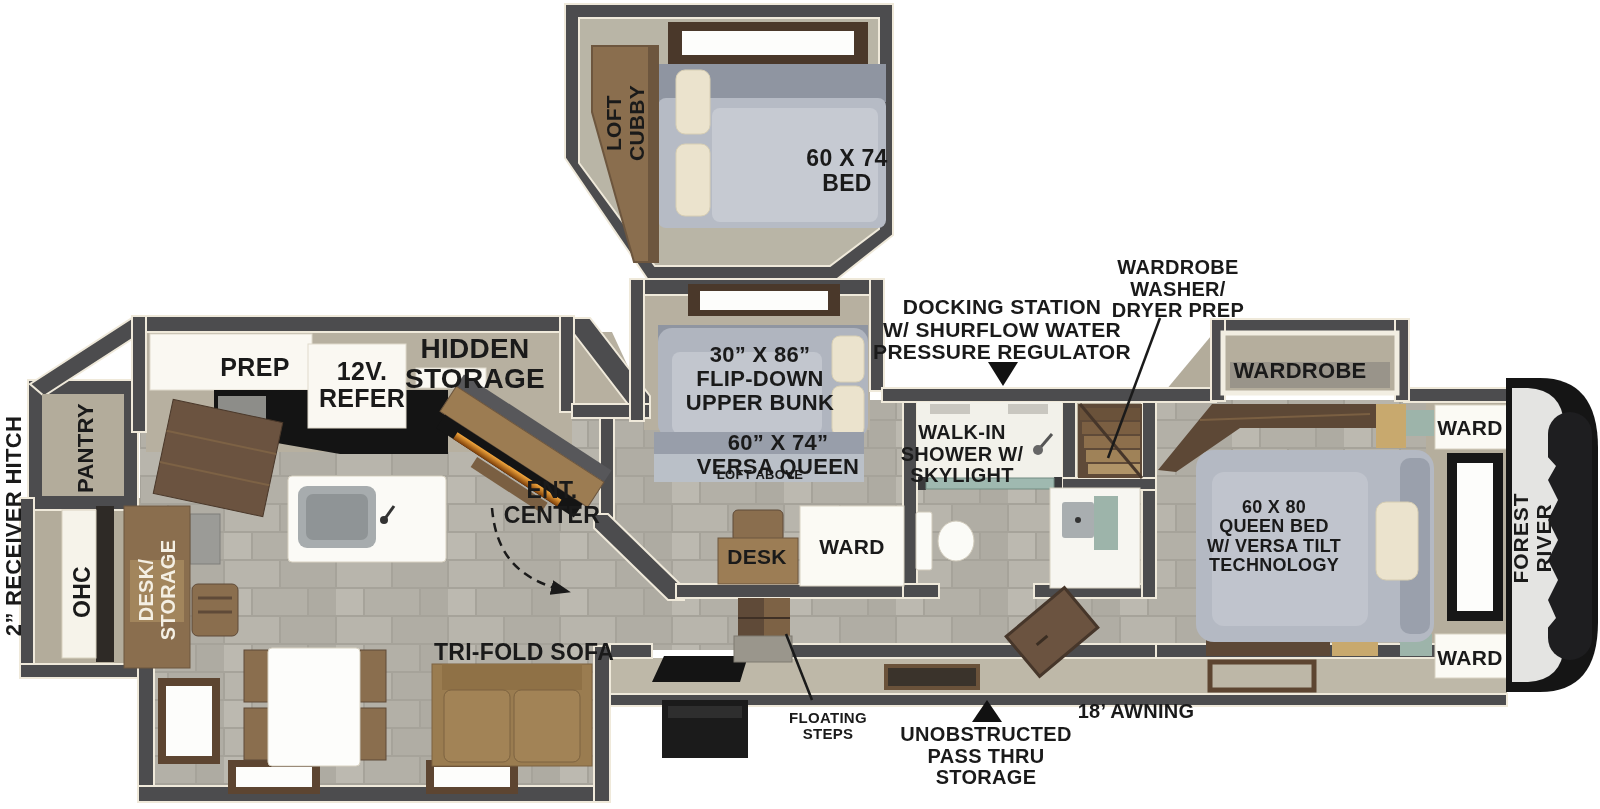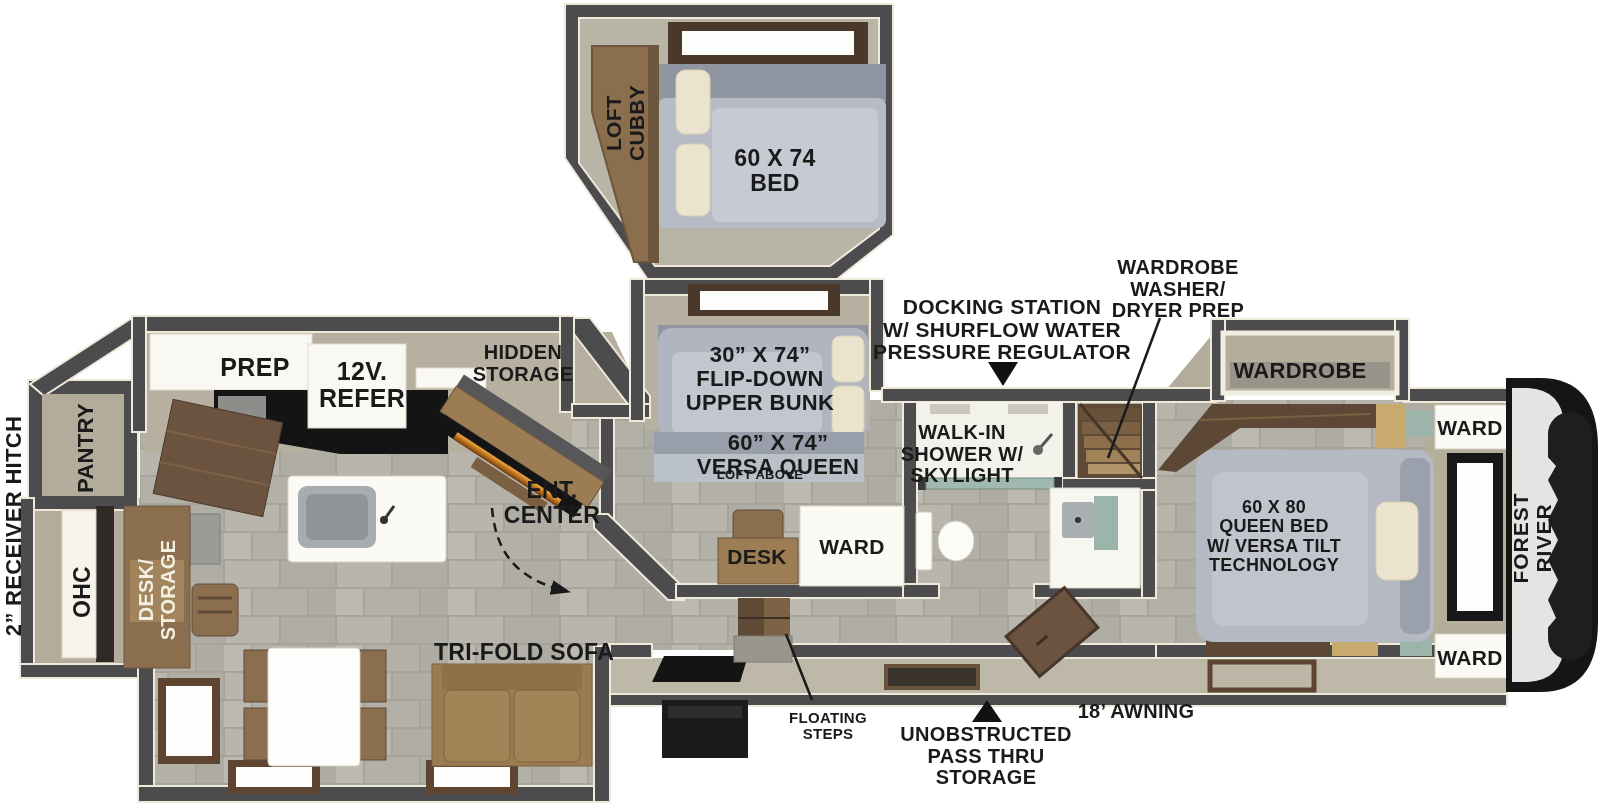--- a/index.html
+++ b/index.html
@@ -261,36 +261,36 @@
     <polygon points="972,722 1002,722 987,700" fill="#111"></polygon>
     <line x1="1160" y1="318" x2="1108" y2="458" stroke="#1a1a1a" stroke-width="2.5"></line>
     <line x1="812" y1="700" x2="786" y2="634" stroke="#1a1a1a" stroke-width="2.5"></line>
     <path d="M492,508 C496,556 520,580 566,591" fill="none" stroke="#1a1a1a" stroke-width="2.5" stroke-dasharray="9 6" marker-end="url(#arrow)"></path>
   </g>
 </svg>
 
 <div>
   <div class="lbl rot" style="left:626px;top:123px;font-size:21px">LOFT
 CUBBY</div>
-  <div class="lbl" style="left:775px;top:171px;font-size:23px">60 X 74
+  <div class="lbl" style="left:847px;top:171px;font-size:23px">60 X 74
 BED</div>
   <div class="lbl" style="left:255px;top:367px;font-size:25px">PREP</div>
   <div class="lbl" style="left:362px;top:385px;font-size:25px">12V.
 REFER</div>
-  <div class="lbl" style="left:523px;top:364px;font-size:20px">HIDDEN
+  <div class="lbl" style="left:475px;top:364px;font-size:28px">HIDDEN
 STORAGE</div>
   <div class="lbl rot" style="left:86px;top:448px;font-size:22px">PANTRY</div>
   <div class="lbl rot" style="left:14px;top:526px;font-size:22px">2” RECEIVER HITCH</div>
   <div class="lbl rot" style="left:82px;top:592px;font-size:23px">OHC</div>
   <div class="lbl rot white" style="left:158px;top:590px;font-size:20px">DESK/
 STORAGE</div>
   <div class="lbl" style="left:552px;top:503px;font-size:23px">ENT.
 CENTER</div>
   <div class="lbl" style="left:524px;top:652px;font-size:23px">TRI-FOLD SOFA</div>
-  <div class="lbl" style="left:760px;top:379px;font-size:22px">30” X 74”
+  <div class="lbl" style="left:760px;top:379px;font-size:22px">30” X 86”
 FLIP-DOWN
 UPPER BUNK</div>
   <div class="lbl" style="left:778px;top:455px;font-size:22px">60” X 74”
 VERSA QUEEN</div>
   <div class="lbl" style="left:760px;top:475px;font-size:13px">LOFT ABOVE</div>
   <div class="lbl" style="left:757px;top:557px;font-size:21px">DESK</div>
   <div class="lbl" style="left:852px;top:547px;font-size:21px">WARD</div>
   <div class="lbl" style="left:1002px;top:330px;font-size:21px">DOCKING STATION
 W/ SHURFLOW WATER
 PRESSURE REGULATOR</div>

